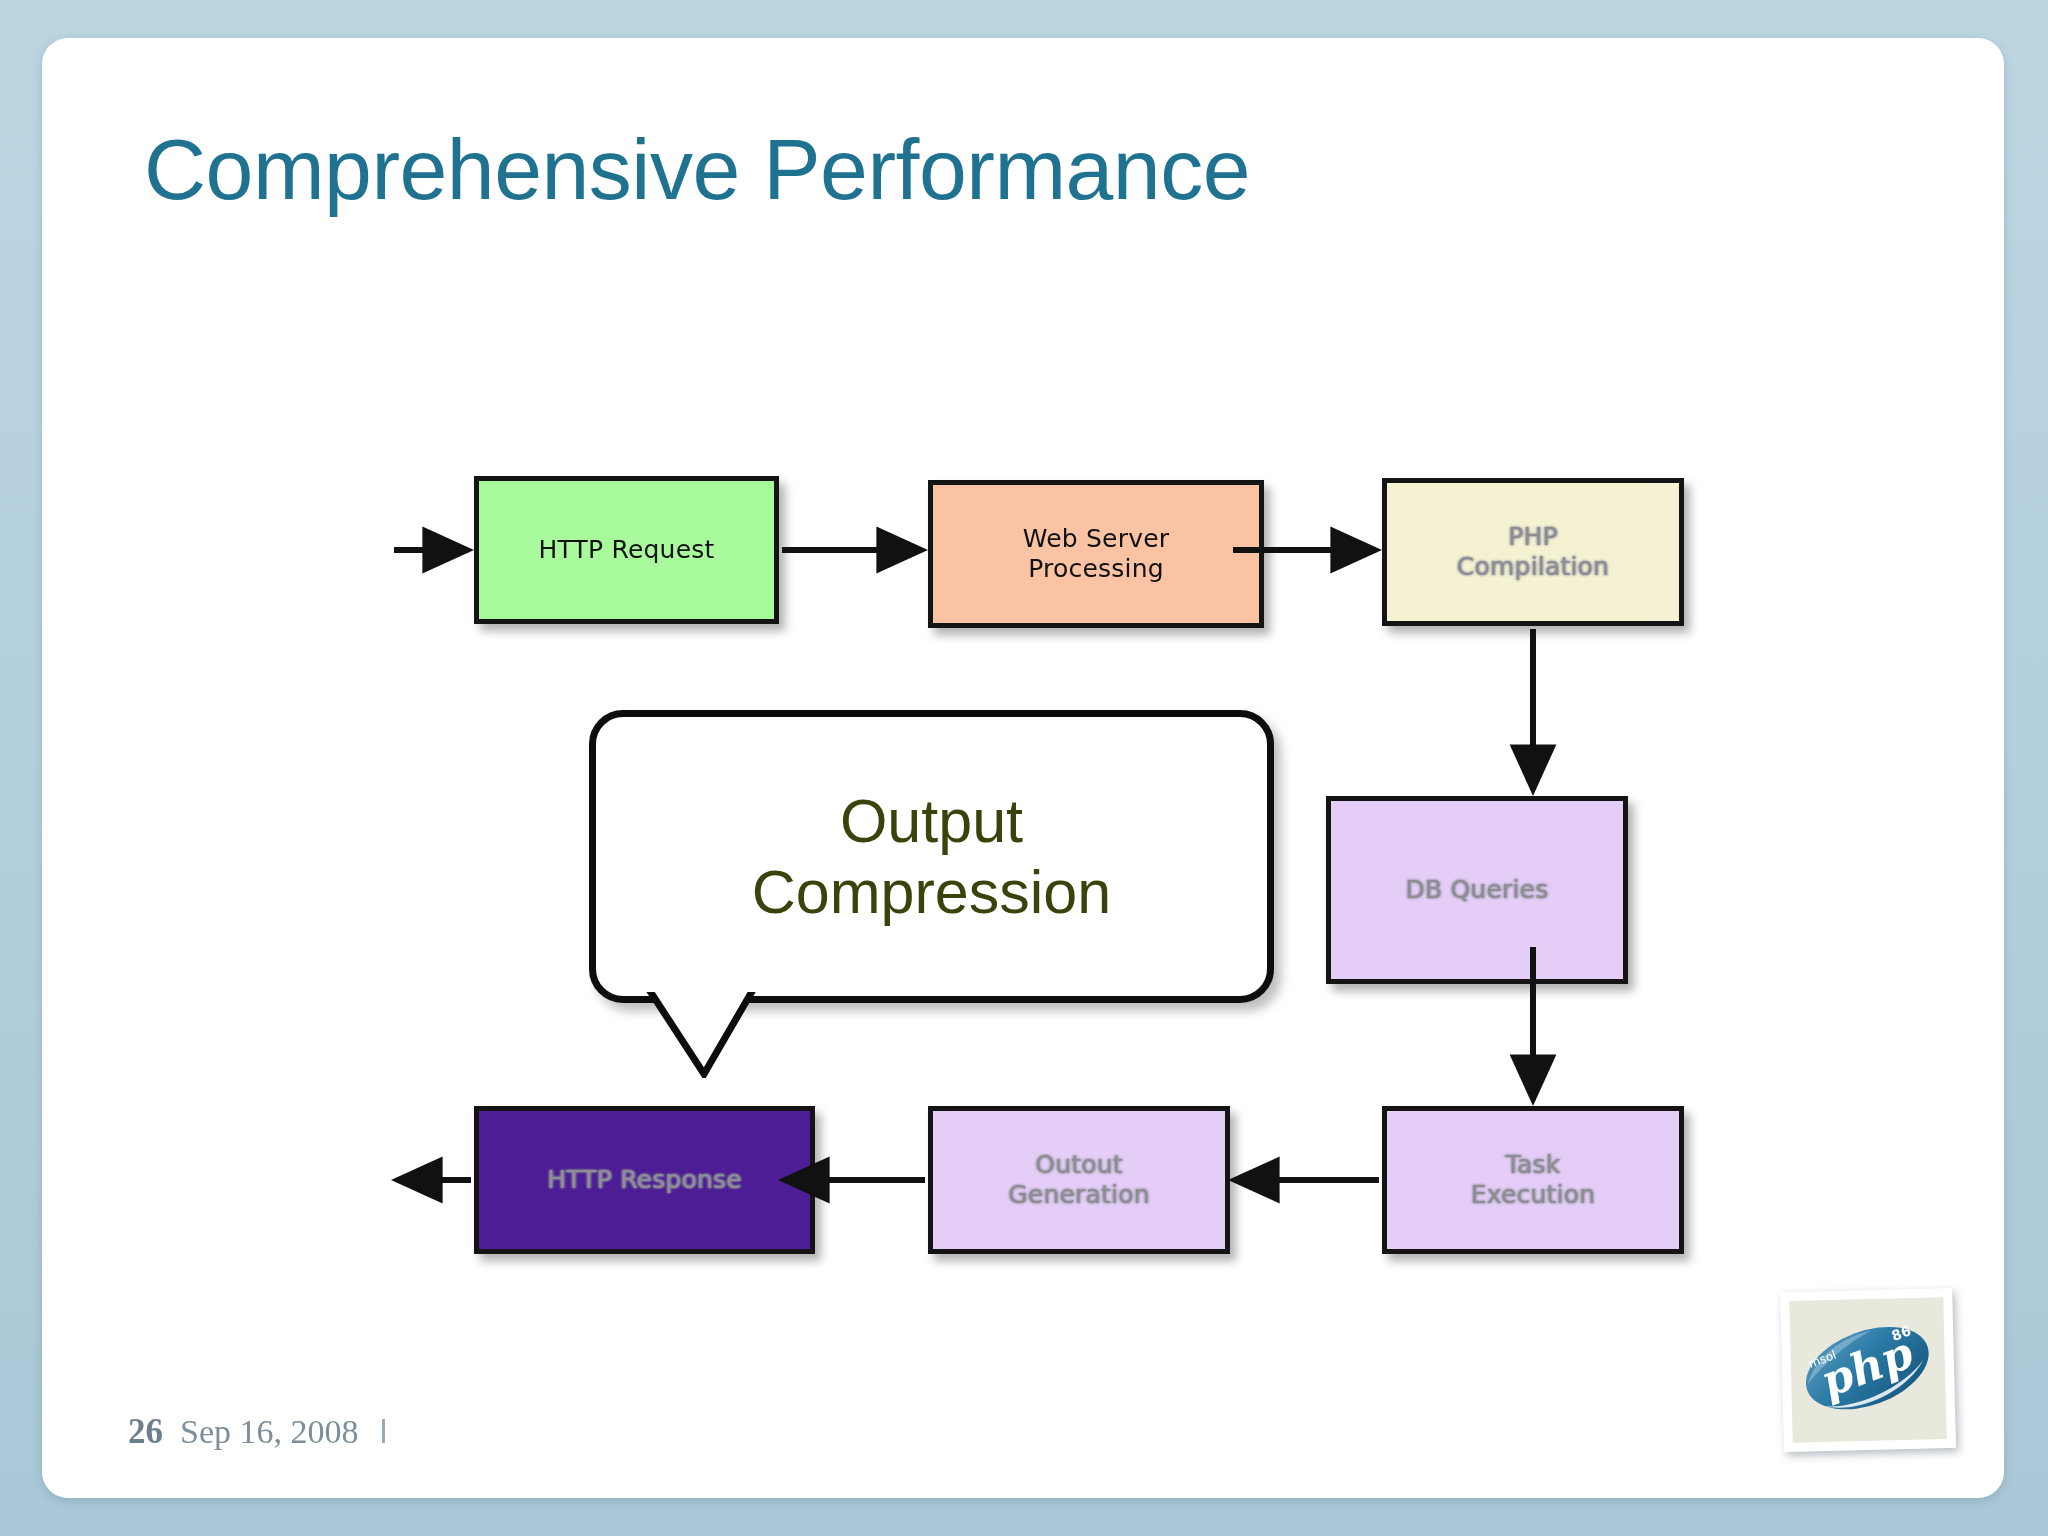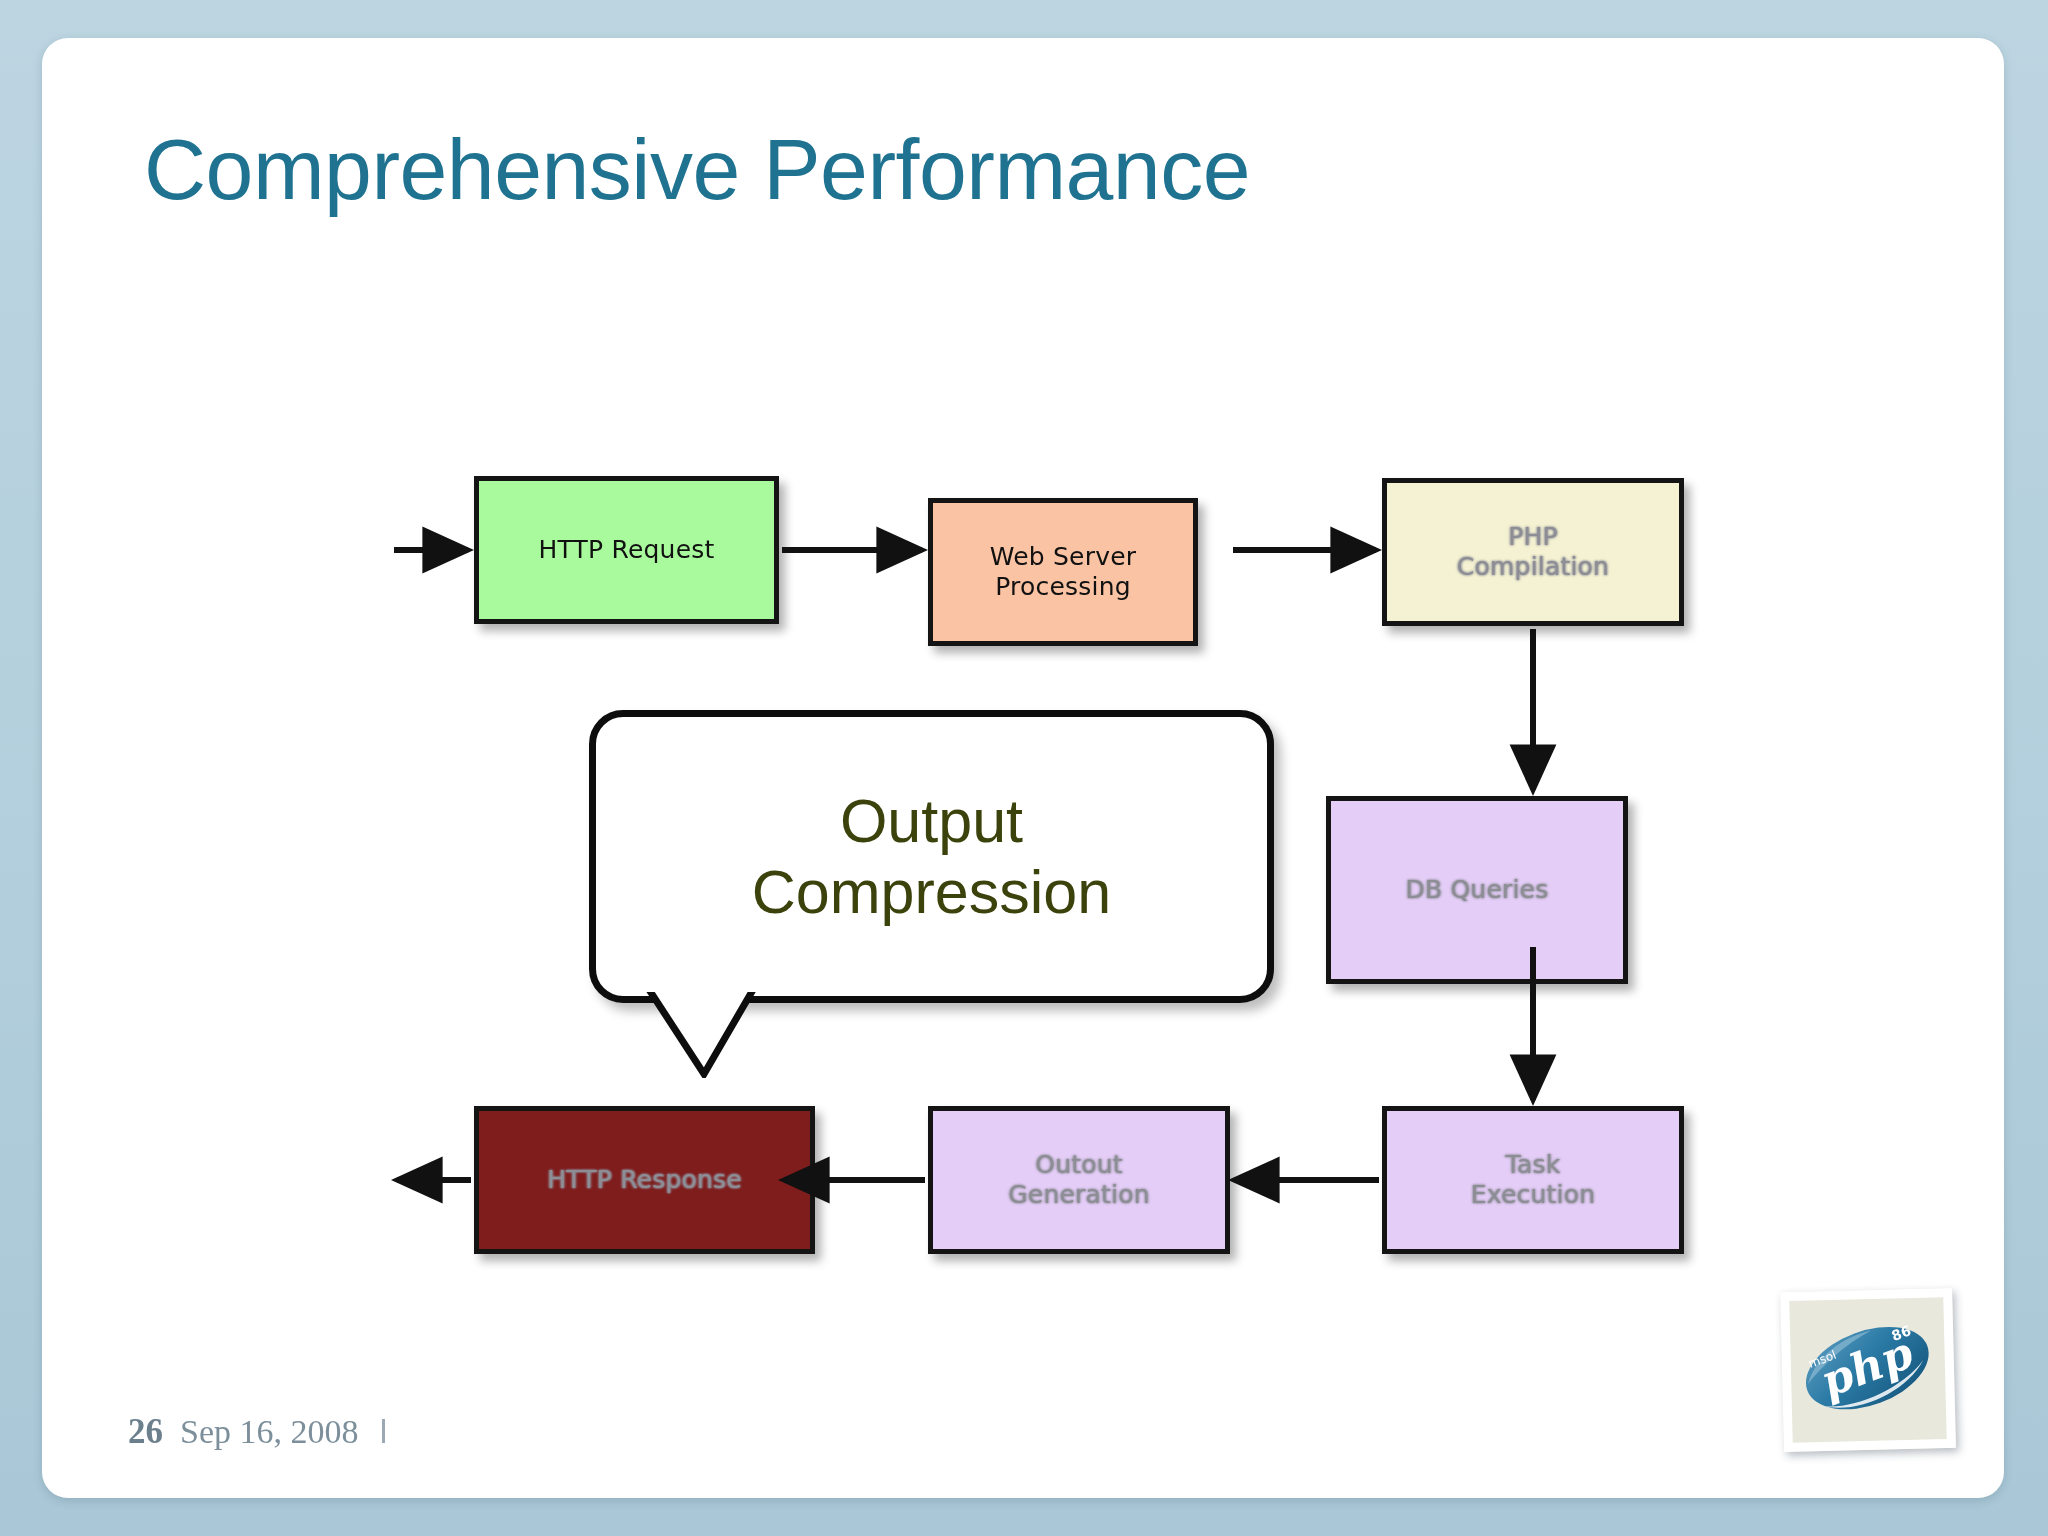--- a/index.html
+++ b/index.html
@@ -200,21 +200,21 @@
           <line x1="1337" y1="1142" x2="1192" y2="1142"></line>
           <line x1="883" y1="1142" x2="742" y2="1142"></line>
           <line x1="429" y1="1142" x2="355" y2="1142"></line>
         </g>
       </svg>
 
       <div class="node" style="left:432px;top:438px;width:305px;height:148px;background:#a9fa9c;">
         <span class="node-label sharp-text">HTTP Request</span>
       </div>
 
-      <div class="node" style="left:886px;top:460px;width:270px;height:148px;background:#fac3a4;">
+      <div class="node" style="left:886px;top:442px;width:336px;height:148px;background:#fac3a4;">
         <span class="node-label sharp-text" style="white-space:pre-line;">Web Server
 Processing</span>
       </div>
 
       <div class="node" style="left:1340px;top:440px;width:302px;height:148px;background:#f4f2d2;">
         <span class="node-label blur-text" style="white-space:pre-line;">PHP
 Compilation</span>
       </div>
 
       <div class="node" style="left:1284px;top:758px;width:302px;height:188px;background:#e4cdf7;">
@@ -224,21 +224,21 @@
       <div class="node" style="left:886px;top:1068px;width:302px;height:148px;background:#e4cdf7;">
         <span class="node-label blur-text" style="white-space:pre-line;">Outout
 Generation</span>
       </div>
 
       <div class="node" style="left:1340px;top:1068px;width:302px;height:148px;background:#e4cdf7;">
         <span class="node-label blur-text" style="white-space:pre-line;">Task
 Execution</span>
       </div>
 
-      <div class="node" style="left:432px;top:1068px;width:341px;height:148px;background:#7f1d1d;">
+      <div class="node" style="left:432px;top:1068px;width:341px;height:148px;background:#4c1d95;">
         <span class="node-label blur-text">HTTP Response</span>
       </div>
 
       <div id="callout">
         <div id="callout-text">Output
 Compression</div>
       </div>
       <svg id="callout-tail" viewBox="0 0 120 90">
         <path d="M6,0 L112,0 L62,86 Z" fill="#ffffff" stroke="#0d0d0d" stroke-width="7" stroke-linejoin="miter"></path>
         <rect x="2" y="-12" width="116" height="16" fill="#ffffff"></rect>

